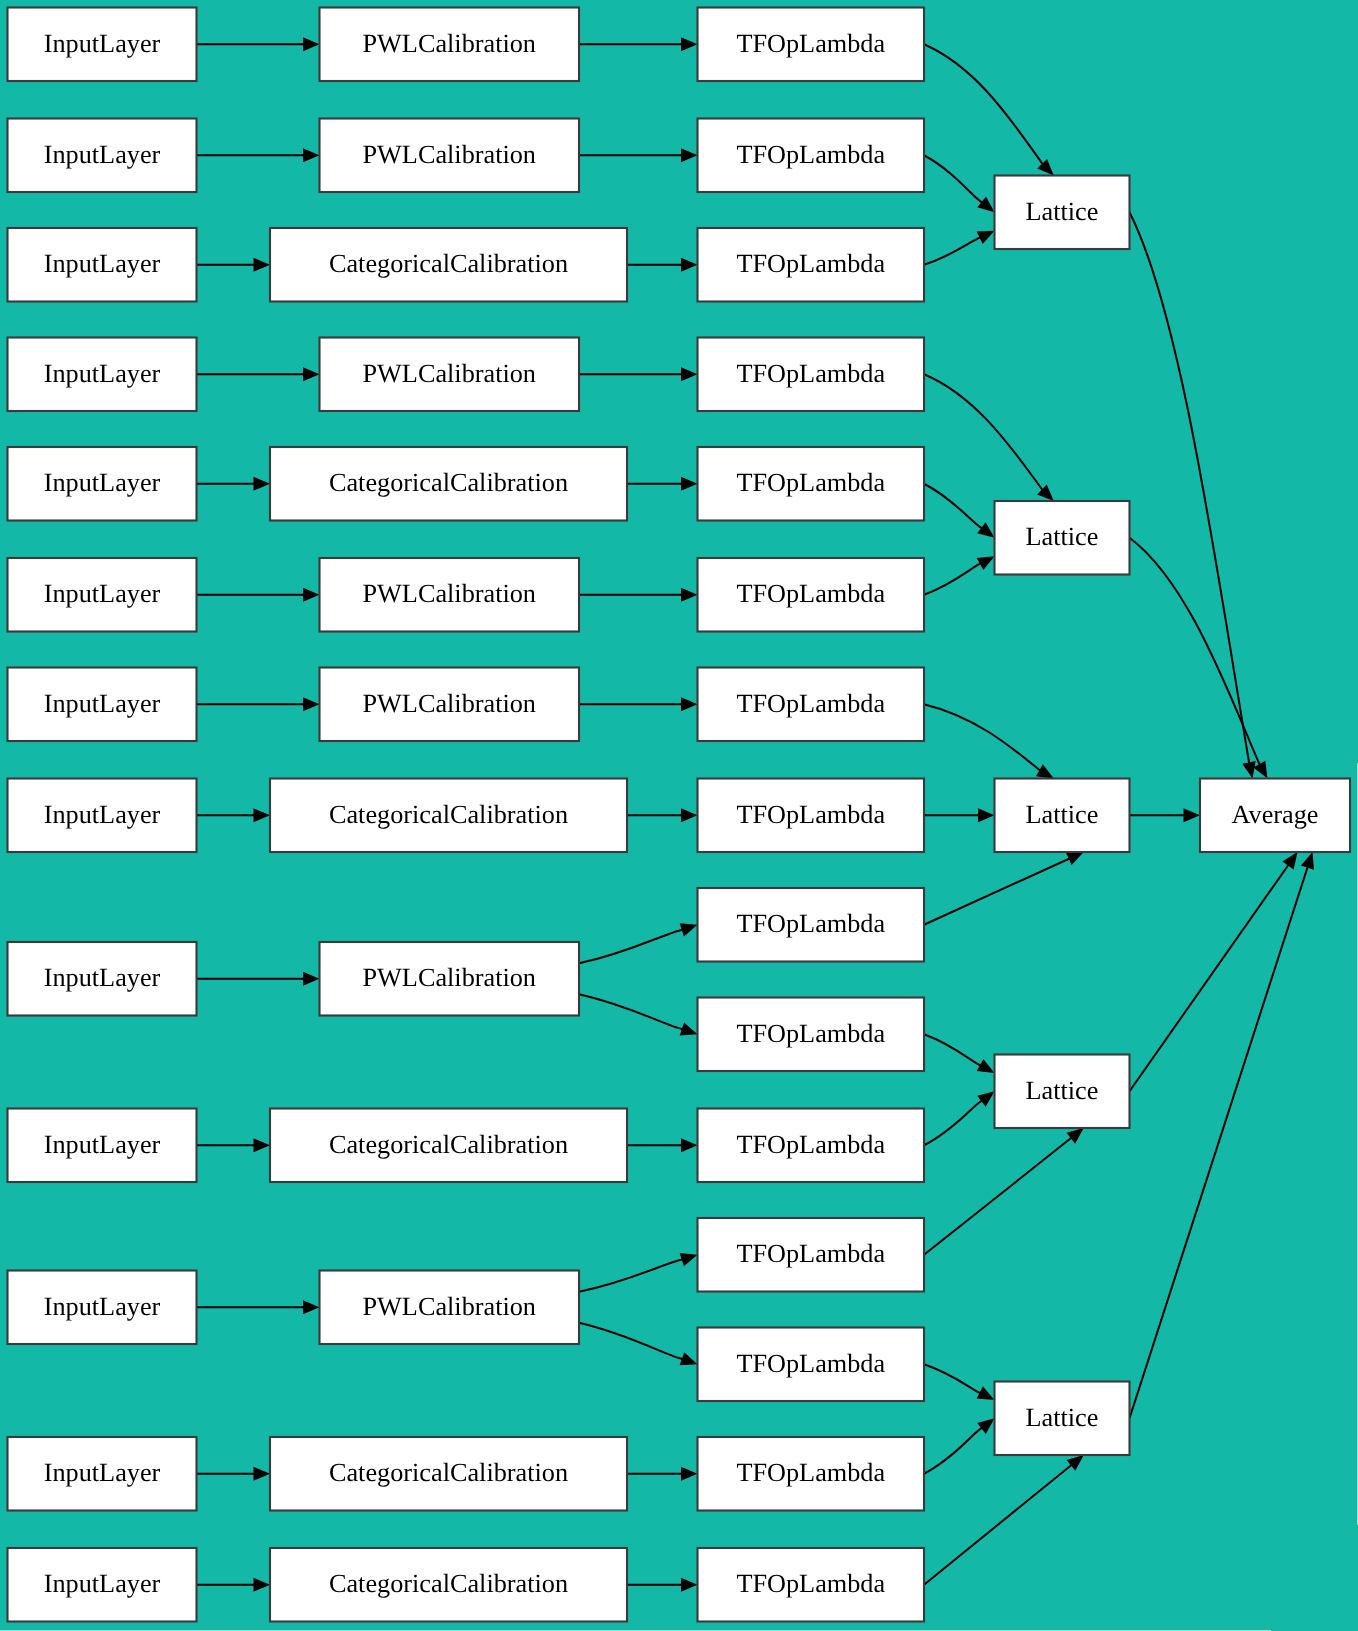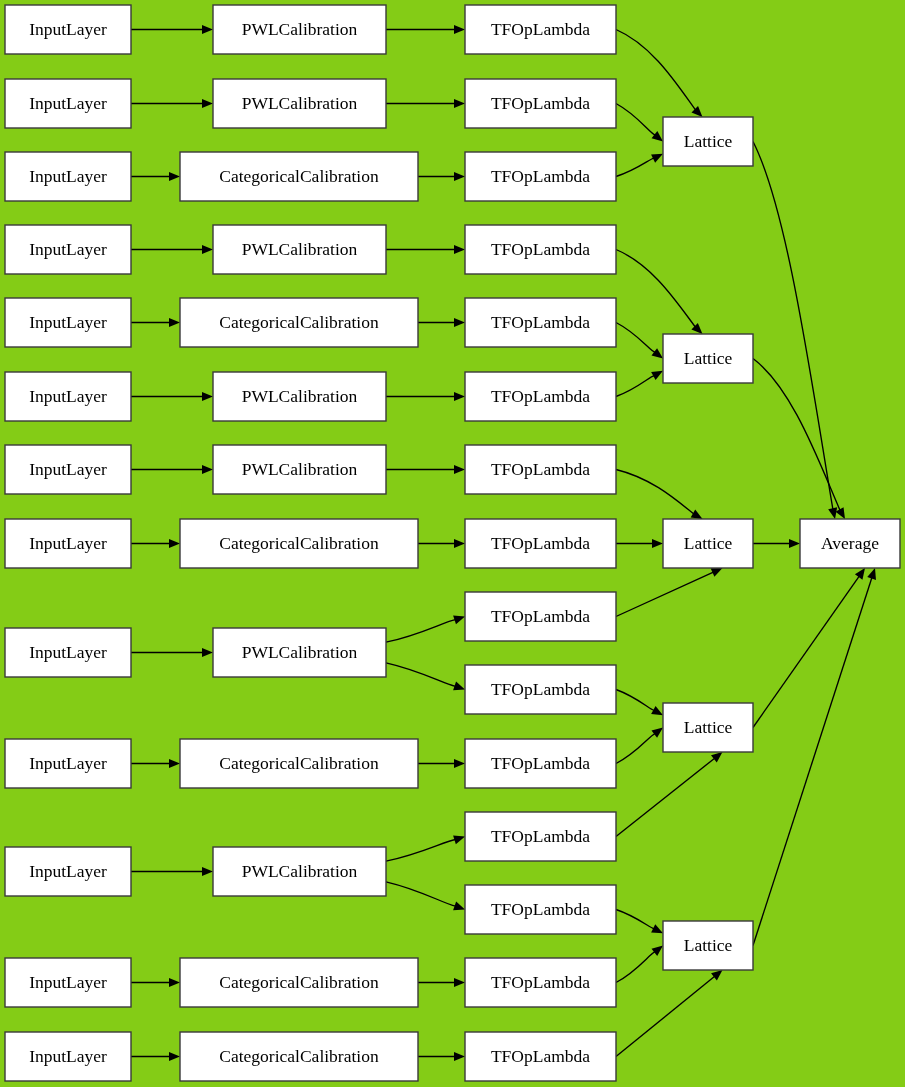--- a/index.html
+++ b/index.html
@@ -4,21 +4,21 @@
 <style>
   html, body {
     margin: 0;
     padding: 0;
     background: #ffffff;
   }
   #graph-root {
     position: relative;
     width: 905px;
     height: 1087px;
-    background: #84cc16;
+    background: #14b8a6;
     font-family: "Liberation Serif", "DejaVu Serif", serif;
     overflow: hidden;
   }
   svg.graph-canvas {
     position: absolute;
     left: 0;
     top: 0;
     width: 905px;
     height: 1087px;
     display: block;

